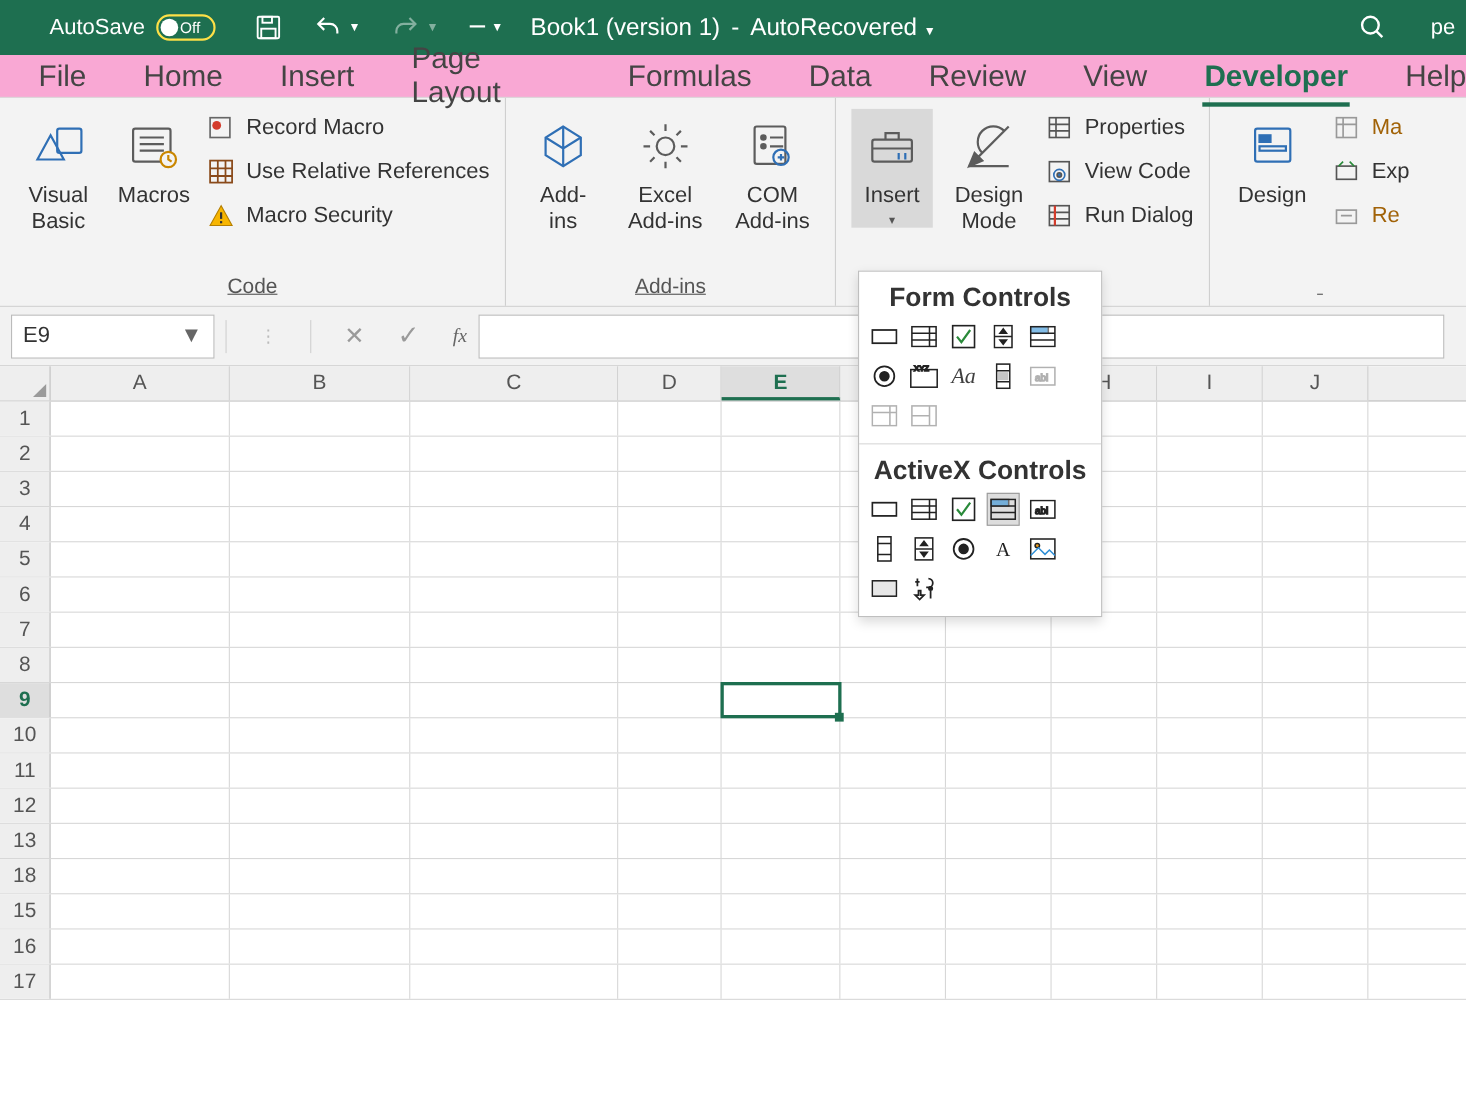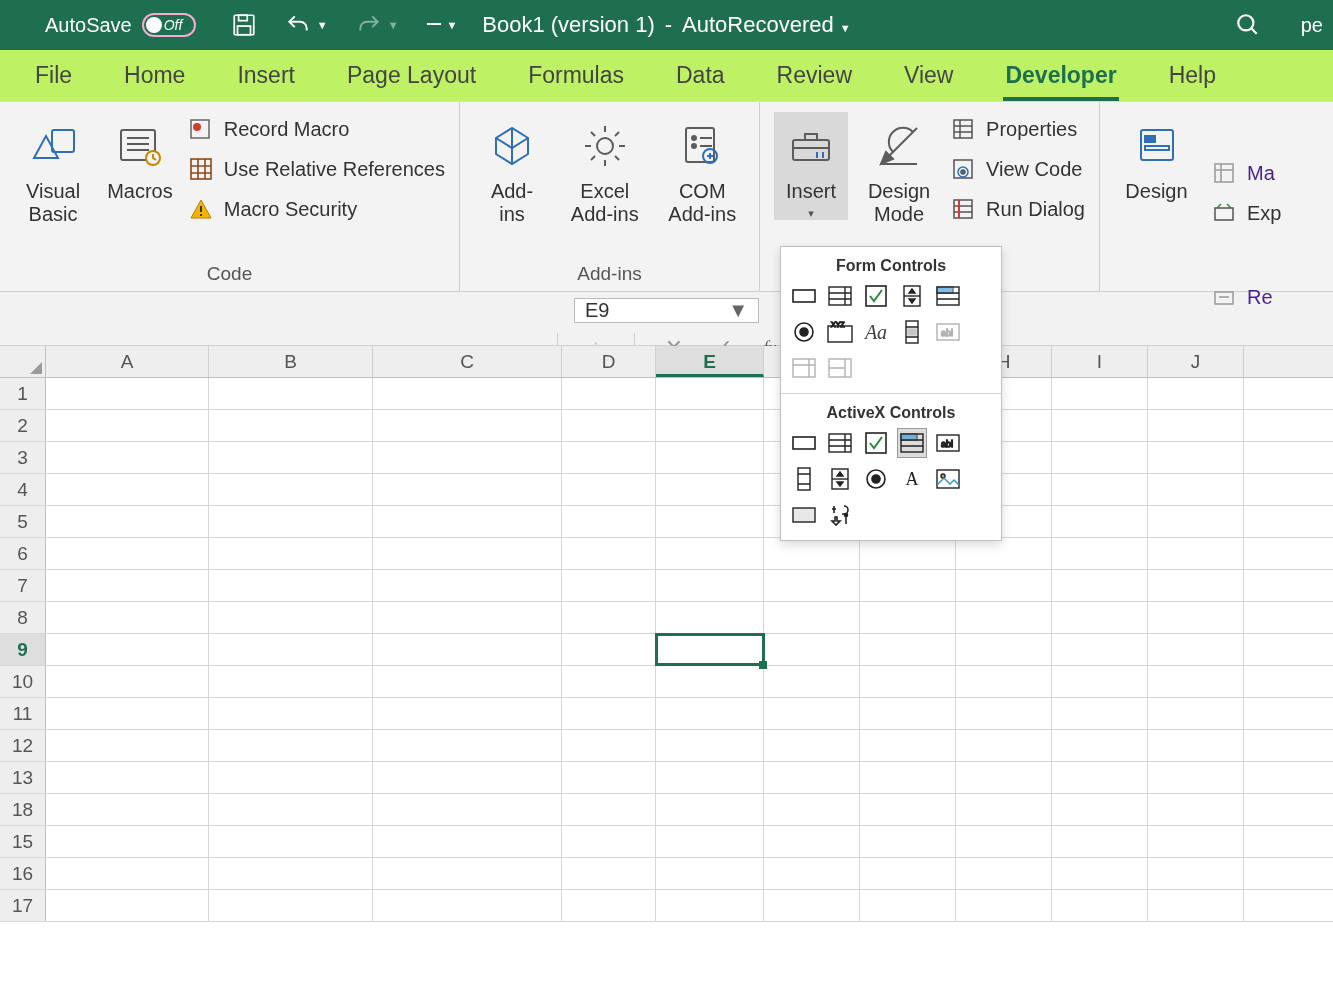--- a/index.html
+++ b/index.html
@@ -3,52 +3,52 @@
 <meta charset="utf-8">
 <style>
   * { box-sizing: border-box; margin: 0; padding: 0; }
   html, body { width: 1333px; height: 1000px; font-family: "Segoe UI", Arial, sans-serif; background: #fff; overflow: hidden; }
   .titlebar {
     height: 50px; background: #1e6f50; color: #fff; display: flex; align-items: center;
     font-size: 20px;
   }
   .autosave { display: flex; align-items: center; gap: 10px; margin-left: 45px; }
   .toggle {
-    width: 54px; height: 24px; border: 2px solid #f9a8d4; border-radius: 12px; display: flex; align-items: center;
-    padding: 0 2px; gap: 2px; font-style: italic;
+    width: 54px; height: 24px; border: 2px solid #fde047; border-radius: 12px; display: flex; align-items: center;
+    padding: 0 2px; gap: 2px;
   }
   .toggle .knob { width: 16px; height: 16px; border-radius: 50%; background: #fff; }
   .toggle .off { font-size: 14px; color: #fff; }
   .qat { display: flex; align-items: center; gap: 28px; margin-left: 35px; }
   .qat .btn { display:flex; align-items:center; gap:6px; color:#fff; }
   .caret { font-size: 11px; }
   .disabled-qat { opacity: .45; }
   .doctitle { position:absolute; left:50%; transform:translateX(-50%); display:flex; align-items:flex-start; gap:10px; font-size:22px; }
   .titlebar .right { margin-left:auto; display:flex; align-items:center; gap:40px; margin-right:10px; }
   .tabs {
-    display:flex; align-items:center; height:52px; background:#bef264; gap:52px; padding-left:35px;
-    font-size:23px; color:#444; border-bottom:1px solid #d7d7d7;
+    display:flex; align-items:center; height:39px; background:#f9a8d4; gap:52px; padding-left:35px;
+    font-size:27px; color:#444; border-bottom:1px solid #d7d7d7;
   }
   .tab { position:relative; cursor:pointer; }
   .tab.active { color:#1e6f50; font-weight:600; }
   .tab.active::after { content:""; position:absolute; left:-2px; right:-2px; bottom:-12px; height:4px; background:#1e6f50; }
   .ribbon {
     height:190px; background:#f3f3f3; display:flex; border-bottom:1px solid #cfcfcf;
   }
   .group { border-right:1px solid #cfcfcf; padding:10px 14px 4px 14px; display:flex; flex-direction:column; }
   .group-body { flex:1; display:flex; align-items:flex-start; gap:12px; }
-  .group-label { text-align:center; font-size:19px; color:#555; padding-bottom:2px; }
+  .group-label { text-align:center; font-size:19px; color:#555; padding-bottom:2px;text-decoration:underline; }
   .bigbtn { display:flex; flex-direction:column; align-items:center; width:85px; font-size:20px; color:#333; }
   .bigbtn .ico { width:56px; height:56px; margin-top:6px; margin-bottom:6px; display:flex; align-items:center; justify-content:center; }
   .bigbtn.active { background:#d9d9d9; }
   .stack { display:flex; flex-direction:column; gap:14px; padding-top:4px; font-size:20px; color:#333; }
   .stack .row { display:flex; align-items:center; gap:10px; white-space:nowrap; }
-  .stack .disabled { color:#4c1d95;margin-top:44px; }
+  .stack .disabled { color:#a16207; }
   .row .ico-s { width:26px; height:26px; display:inline-flex; align-items:center; justify-content:center; }
-  .namebox-bar { height:54px; background:#f2f2f2; border-bottom:1px solid #cfcfcf; display:flex; align-items:center; padding:6px 10px; gap:10px;flex-direction:column; }
+  .namebox-bar { height:54px; background:#f2f2f2; border-bottom:1px solid #cfcfcf; display:flex; align-items:center; padding:6px 10px; gap:10px; }
   .namebox { width:185px; height:40px; background:#fff; border:1px solid #bbb; display:flex; align-items:center; padding:0 10px; font-size:20px; color:#333; justify-content:space-between; }
   .namebox .dd { color:#666; }
   .fx-tools { display:flex; align-items:center; gap:30px; color:#9a9a9a; }
   .fx-tools .sep { width:1px; height:30px; background:#cfcfcf; }
   .formula-bar { flex:1; height:40px; background:#fff; border:1px solid #bbb; margin-right:10px; }
   .sheet { position:relative; background:#fff; }
   .colheaders { display:flex; height:32px; background:#eee; border-bottom:1px solid #bfbfbf; }
   .corner { width:46px; border-right:1px solid #bfbfbf; background:#eee; position:relative; }
   .corner::after { content:""; position:absolute; right:3px; bottom:3px; width:0;height:0; border-left:12px solid transparent; border-bottom:12px solid #9a9a9a;}
   .colh { border-right:1px solid #cfcfcf; text-align:center; font-size:19px; color:#555; line-height:32px; background:#eee; }
@@ -59,21 +59,21 @@
   .cell { border-right:1px solid #d7d7d7; }
   .sel-cell { outline:3px solid #1e6f50; outline-offset:-2px; position:relative; }
   .sel-cell::after { content:""; position:absolute; right:-4px; bottom:-4px; width:8px; height:8px; background:#1e6f50;}
   .rh.sel, .colh.sel { background:#dedede; color:#1e6f50; font-weight:600; }
   .colh.sel { border-bottom:3px solid #1e6f50; }
   
   .popup {
     position:absolute; left:780px; top:246px; width:222px; background:#fff; border:1px solid #bfbfbf;
     box-shadow:0 4px 10px rgba(0,0,0,.15); z-index:50;
   }
-  .popup-sec-title { text-align:center; font-size:16px; font-weight:600; color:#333; padding:10px 0 6px 0; }
+  .popup-sec-title { text-align:center; font-size:24px; font-weight:600; color:#333; padding:10px 0 6px 0; }
   .popup-grid { display:flex; flex-wrap:wrap; padding:0 8px 10px 8px; gap:6px; }
   .ctl { width:30px; height:30px; display:flex; align-items:center; justify-content:center; position:relative; }
   .ctl.disabled { opacity:.35; }
   .ctl.hover { background:#ddd; border:1px solid #9a9a9a; }
   .popup hr { border:none; border-top:1px solid #d7d7d7; margin:0; }
   svg { display:block; }
   .fxlabel { font-style:italic; font-family:"Times New Roman",serif; font-size:18px; color:#666; }
 </style>
 </head>
 <body>

